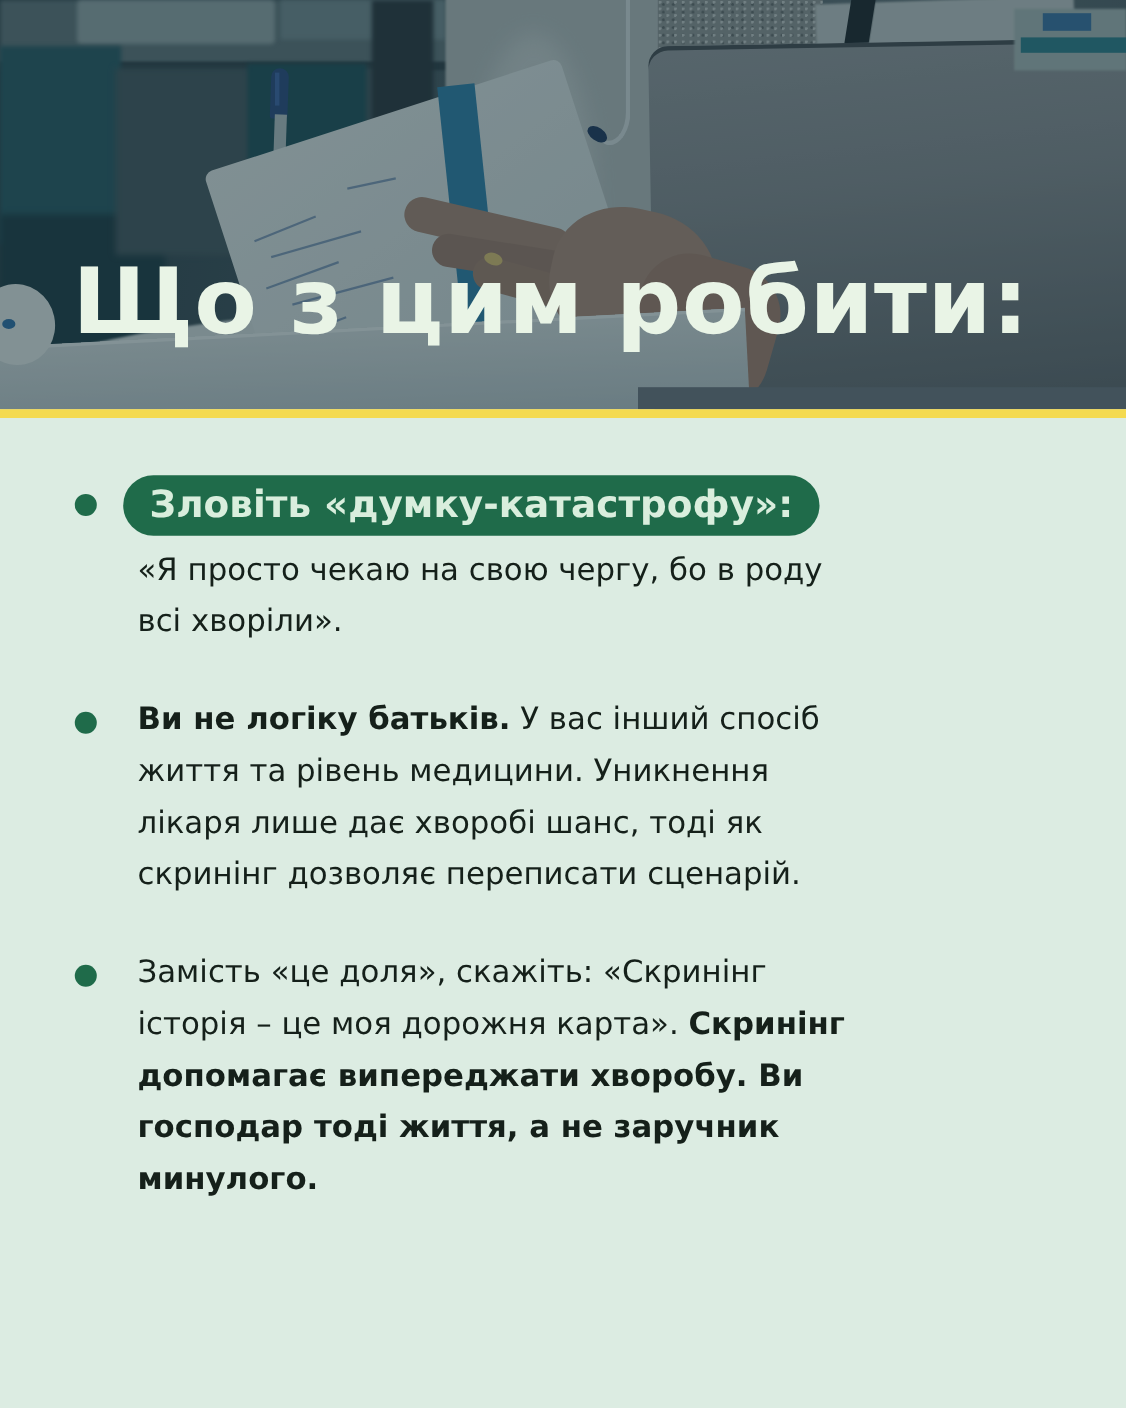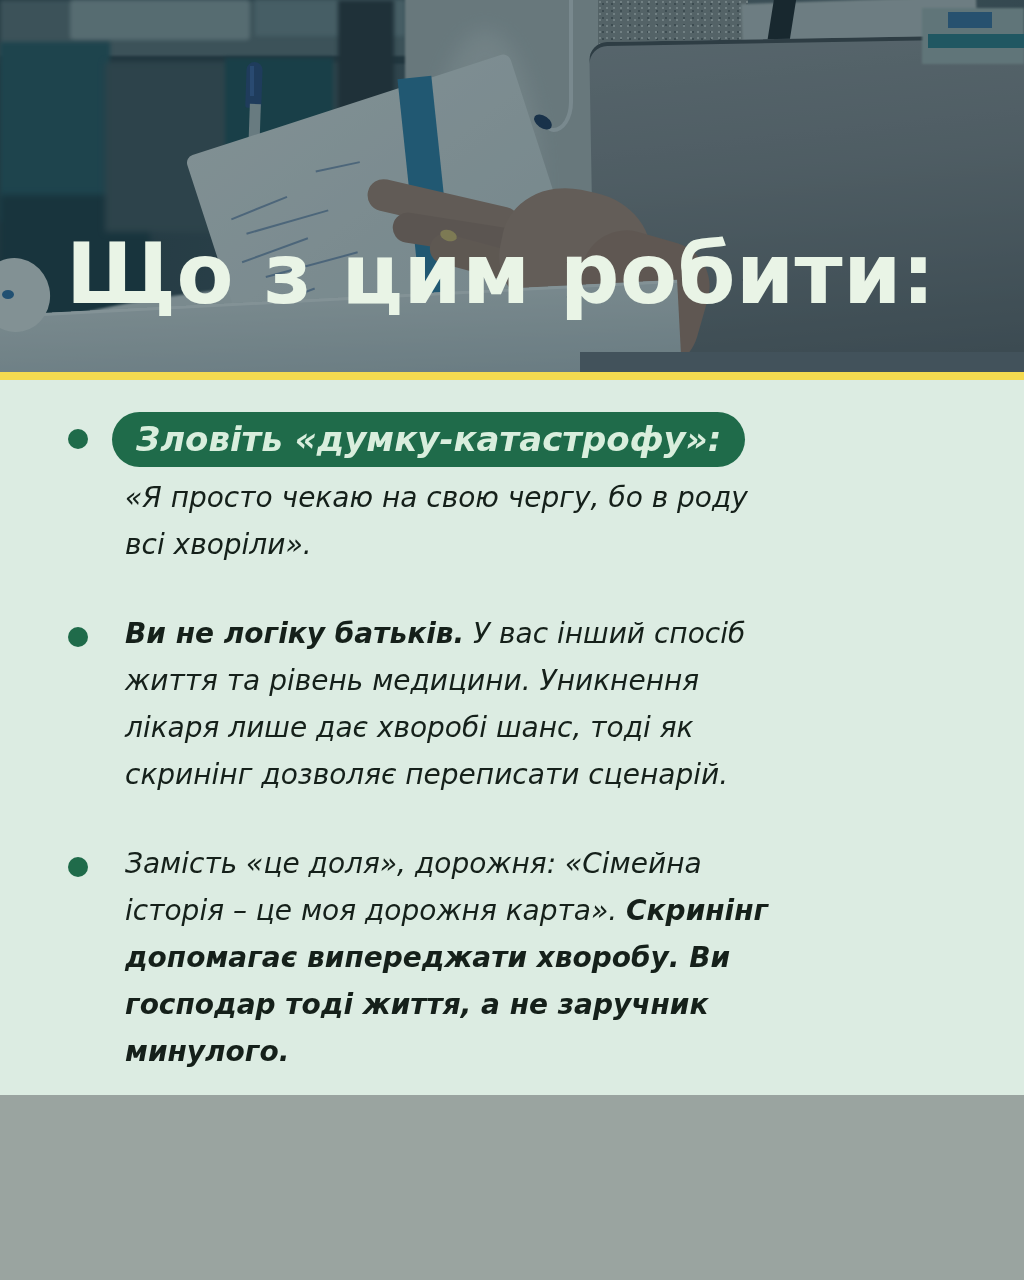--- a/index.html
+++ b/index.html
@@ -1,17 +1,17 @@
 <!DOCTYPE html>
 <html style="--page_background: #dcece2; --divider: #f4da50; --badge_background: #1f6b4a; --badge_text: #d9eedd; --body_text: #15201a; --headline_text: #e9f4e6; --bullet_dot: #1f6b4a;"><head>
 <meta charset="utf-8">
 <style>
   html,body{margin:0;padding:0;background:#9aa4a0;}
   .card{
-    position:relative;width:1024px;height:1095px;margin:0 auto;
+    position:relative;width:1024px;height:1280px;margin:0 auto;
     background:var(--page_background,#dcece2);
     font-family:"DejaVu Sans","Liberation Sans",sans-serif;
     overflow:hidden;
   }
   
   .photo{position:absolute;left:0;top:0;width:1024px;height:372px;overflow:hidden;}
   .ph{position:absolute;}
   .ph-bg{inset:0;background:linear-gradient(100deg,#2e424b 0%,#3a4e57 22%,#4c5d66 45%,#5b6a72 70%,#4e5e66 100%);}
   .ph-shelf-top{left:0;top:0;width:700px;height:62px;background:#5d7077;filter:blur(2px);}
   .ph-shelf-items{left:70px;top:0;width:180px;height:40px;background:#8b9da1;border-radius:4px;filter:blur(2px);}
@@ -66,21 +66,21 @@
   .ph-disc-dot{left:2px;top:290px;width:12px;height:9px;background:#2f6da2;border-radius:50%;}
   .ph-overlay{inset:0;background:rgba(14,41,48,0.42);}
   .headline{
     position:absolute;left:66px;top:233px;z-index:5;margin:0;
     font-size:83px;font-weight:bold;line-height:1;letter-spacing:.5px;
     color:var(--headline_text,#e9f4e6);white-space:nowrap;
   }
   
   .divider{position:absolute;left:0;top:372px;width:1024px;height:8px;background:var(--divider,#f4da50);}
   
-  .content{position:absolute;left:0;top:360px;width:1024px;height:900px;padding-top:52px;box-sizing:border-box;font-style:italic;}
+  .content{position:absolute;left:0;top:380px;width:1024px;height:900px;padding-top:52px;box-sizing:border-box;}
   ul.bullets{list-style:none;margin:0;padding:0;}
   li.bullet-item{position:relative;padding-left:112px;margin-bottom:42px;}
   .dot{position:absolute;left:68px;top:17px;width:20px;height:20px;border-radius:50%;
     background:var(--bullet_dot,#1f6b4a);}
   .badge{display:inline-block;background:var(--badge_background,#1f6b4a);color:var(--badge_text,#d9eedd);
     border-radius:999px;padding:9px 24px;font-size:34px;font-weight:bold;line-height:37px;}
   .item-text{margin:7px 0 0 13px;font-size:28px;line-height:47px;color:var(--body_text,#15201a);
     white-space:pre-line;max-width:880px;}
   .item-text .bold{font-weight:bold;}
 </style>
@@ -160,21 +160,21 @@
       <p class="item-text"><span class="bold">Ви не логіку батьків.</span><span> У вас інший спосіб
 життя та рівень медицини. Уникнення
 лікаря лише дає хворобі шанс, тоді як
 скринінг дозволяє переписати сценарій.</span></p>
     </div>
   </li>
 
   <li class="bullet-item">
     <span class="dot"></span>
     <div class="item-content">
-      <p class="item-text"><span>Замість «це доля», дорожня: «Сімейна
+      <p class="item-text"><span>Замість «це доля», скажіть: «Скринінг
 історія – це моя дорожня карта». </span><span class="bold">Скринінг
 допомагає випереджати хворобу. Ви
 господар тоді життя, а не заручник
 минулого.</span></p>
     </div>
   </li>
 </ul>
   </div>
 
 </div>

